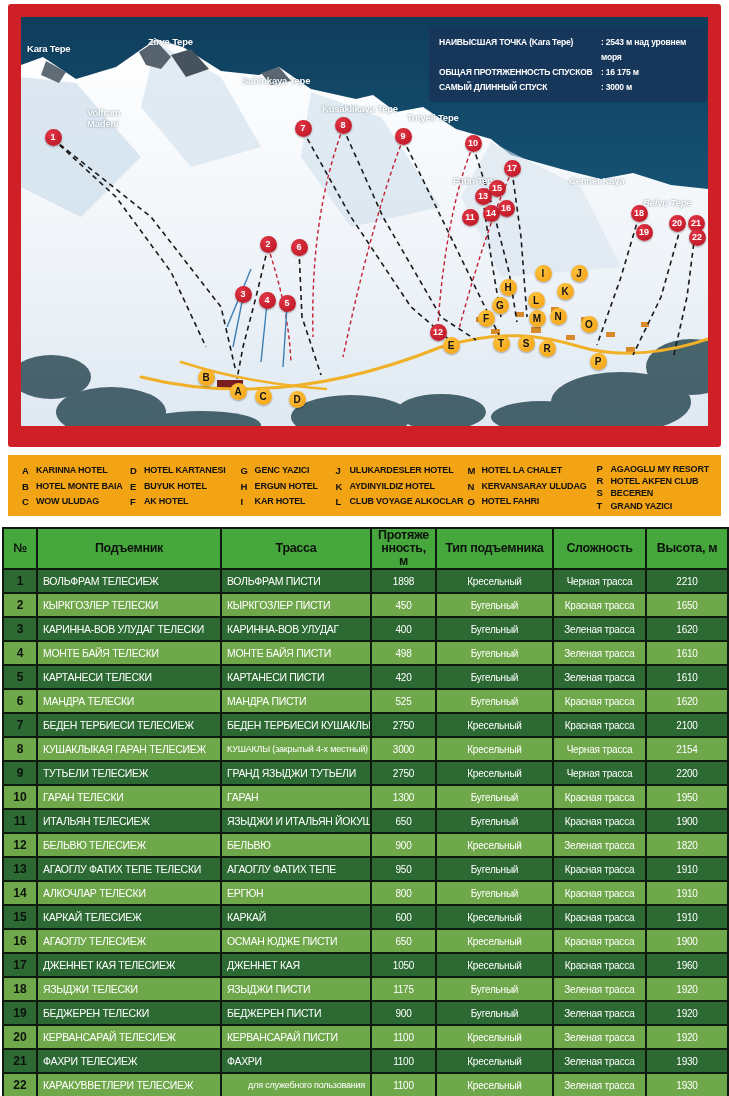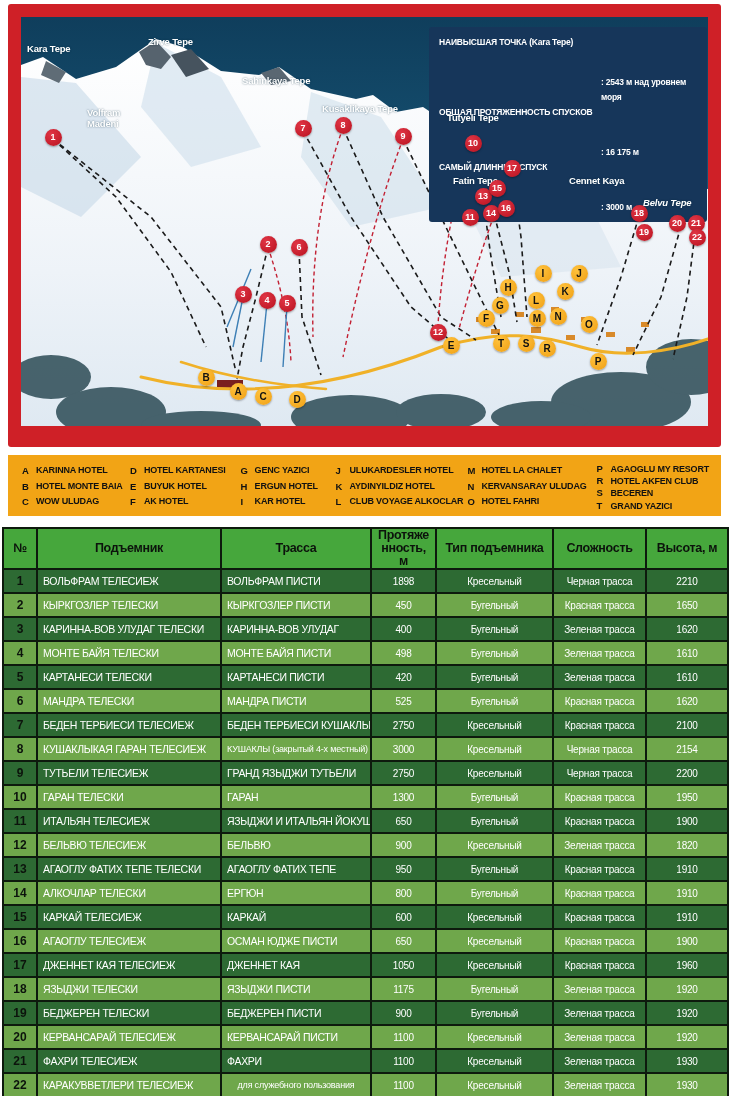--- a/index.html
+++ b/index.html
@@ -21,21 +21,21 @@
                justify-content:center;box-shadow:0 1px 2px rgba(0,0,0,.35);}
   .hotel-marker{position:absolute;width:17px;height:17px;border-radius:50%;
                 background:radial-gradient(circle at 35% 30%,#ffc23d,#ef9f14);
                 color:#111111;font-size:10px;font-weight:bold;display:flex;align-items:center;
                 justify-content:center;box-shadow:0 1px 2px rgba(0,0,0,.35);}
 
   .info-box{position:absolute;left:408px;top:10px;width:278px;background:#16365a;
             border-radius:3px;padding:8px 4px 7px 10px;box-sizing:border-box;}
   .info-row{display:flex;line-height:15px;}
   .info-label{flex:0 0 162px;color:#ffffff;font-size:8.5px;font-weight:bold;letter-spacing:-0.2px;}
-  .info-value{color:#ffffff;font-size:8.5px;font-weight:bold;letter-spacing:-0.2px;margin-top:40px;}
+  .info-value{color:#ffffff;font-size:8.5px;font-weight:bold;letter-spacing:-0.2px;}
 
   
   .legend{position:absolute;left:8px;top:455px;width:713px;height:61px;background:#f2a415;
           box-sizing:border-box;padding:8px 12px 6px 14px;display:flex;}
   .legend-col{display:flex;flex-direction:column;justify-content:flex-start;}
   .legend-col .legend-item{display:flex;line-height:15.5px;}
   .legend-col.tight .legend-item{line-height:12.2px;}
   .legend-letter{width:14px;color:#111111;font-size:9.5px;font-weight:bold;}
   .legend-name{color:#111111;font-size:9px;font-weight:bold;letter-spacing:-0.2px;white-space:nowrap;}
   .lc1{width:117px}.lc2{width:120px}.lc3{width:103px}.lc4{width:143px}.lc5{width:140px}.lc6{flex:1}
@@ -47,21 +47,21 @@
               overflow:hidden;white-space:nowrap;}
   .lift-table thead tr{height:33px;}
   .lift-table tbody tr{height:24px;}
   .lift-table th{background:#46a73c;color:#0c130c;font-size:12.5px;font-weight:bold;
                  text-align:center;line-height:1.05;letter-spacing:-0.3px;white-space:normal;}
   .row-dark td{background:#2d6a33;}
   .row-light td{background:#6fa74b;}
   .cell-num{color:#0c130c;font-weight:bold;font-size:12px;text-align:center;}
   .cell-text{color:#ffffff;font-size:10.5px;text-align:left;letter-spacing:-0.3px;}
   .cell-center{color:#ffffff;font-size:10px;text-align:center;letter-spacing:-0.2px;}
-  .cell-small{font-size:9px;color:#ffffff;text-align:center;letter-spacing:-0.2px;}
+  .cell-small{font-size:9px;color:#ffffff;text-align:right;letter-spacing:-0.2px;}
   .col-n{width:34px}.col-lift{width:184px}.col-trail{width:150px}.col-len{width:65px}
   .col-type{width:117px}.col-diff{width:93px}.col-h{width:82px}
 </style>
 </head>
 <body>
 
 <div class="page">
 
   <div class="map-frame">
     <div class="map-canvas">
@@ -169,21 +169,21 @@
               <span class="info-value">: 3000 м</span>
             </div>
           </div>
       </div>
 
       <div>
           <div class="peak-label" style="left: 6px; top: 26px;">Kara Tepe</div>
           <div class="peak-label" style="left: 127px; top: 19px;">Zirve Tepe</div>
           <div class="peak-label" style="left: 221px; top: 58px;">Sahinkaya Tepe</div>
           <div class="peak-label" style="left: 301px; top: 86px;">Kusaklikaya Tepe</div>
-          <div class="peak-label" style="left: 386px; top: 95px; margin-left: 40px;">Tutyeli Tepe</div>
+          <div class="peak-label" style="left: 386px; top: 95px;">Tutyeli Tepe</div>
           <div class="peak-label" style="left: 66px; top: 90px;">Volfram
 Madeni</div>
           <div class="peak-label" style="left: 432px; top: 158px;">Fatin Tepe</div>
           <div class="peak-label" style="left: 548px; top: 158px;">Cennet Kaya</div>
           <div class="peak-label" style="left: 622px; top: 180px; font-style: italic;">Belvu Tepe</div>
           <div class="lift-marker" style="left: 23.5px; top: 111.5px;">1</div>
           <div class="lift-marker" style="left: 238.5px; top: 218.5px;">2</div>
           <div class="lift-marker" style="left: 213.5px; top: 268.5px;">3</div>
           <div class="lift-marker" style="left: 237.5px; top: 274.5px;">4</div>
           <div class="lift-marker" style="left: 257.5px; top: 277.5px;">5</div>

